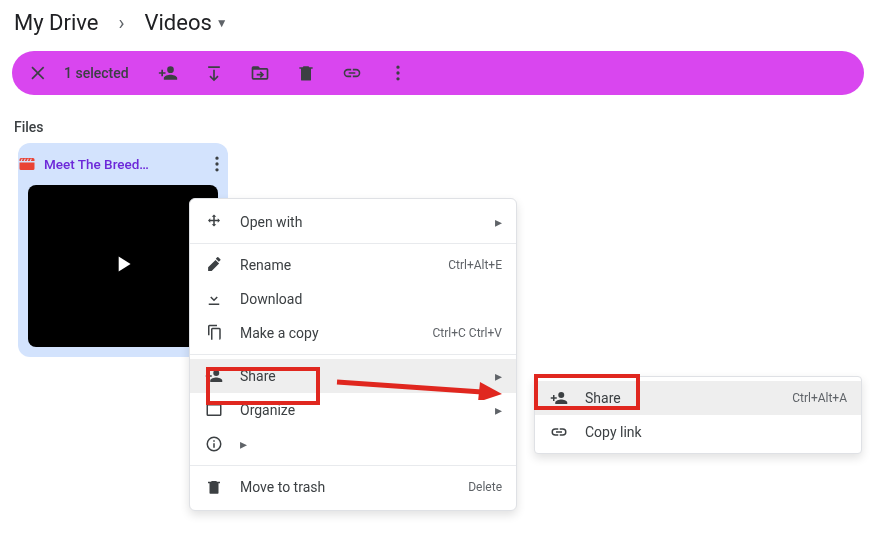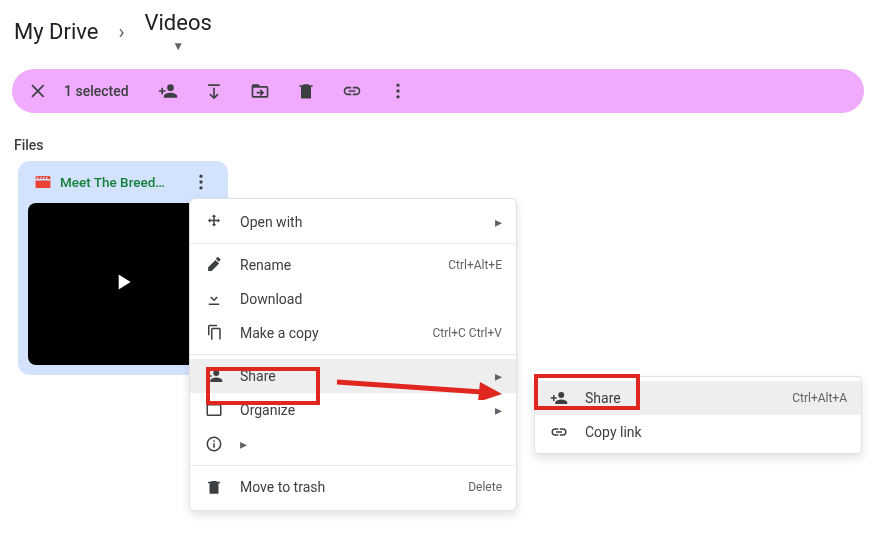--- a/index.html
+++ b/index.html
@@ -16,27 +16,27 @@
   .breadcrumb {
     display: flex;
     align-items: center;
     gap: 16px;
     padding: 10px 14px 6px 14px;
     font-size: 22px;
     color: #202124;
   }
   .breadcrumb .crumb { display: inline-flex; align-items: center; gap: 6px; }
   .breadcrumb .sep { color: #5f6368; font-size: 20px; margin: 0 4px; }
-  .breadcrumb .current { display: inline-flex; align-items: center; gap: 4px; flex-direction: column; }
+  .breadcrumb .current { display: inline-flex; align-items: center; gap: 4px; }
   .crumb-caret { font-size: 12px; color: #5f6368; }
 
   
   .actionbar {
     margin: 10px 12px 0 12px;
-    background: #f0abfc;
+    background: #d946ef;
     border-radius: 24px;
     height: 44px;
     display: flex;
     align-items: center;
     padding: 16px 16px;
     gap: 20px;
   }
   .ab-left { display: flex; align-items: center; gap: 14px; }
   .ab-icons { display: flex; align-items: center; gap: 24px; margin-left: 8px; }
   .ab-count { font-size: 14px; color: #3c4043; font-weight: 500; }
@@ -56,24 +56,24 @@
     margin-left: 18px;
     width: 210px;
     border-radius: 12px;
     background: #d3e3fd;
     overflow: hidden;
   }
   .fc-header {
     display: flex;
     align-items: center;
     gap: 8px;
-    padding: 10px 16px;
+    padding: 10px 0;
     font-size: 13.5px;
     font-weight: 500;
-    color: #15803d;
+    color: #6d28d9;
   }
   .fc-header .name { flex: 1; white-space: nowrap; overflow: hidden; text-overflow: ellipsis; }
   .fc-header .more { color: #3c4043; }
   .fc-preview {
     margin: 0 10px 10px 10px;
     border-radius: 8px;
     background: #000;
     height: 162px;
     display: flex;
     align-items: center;

